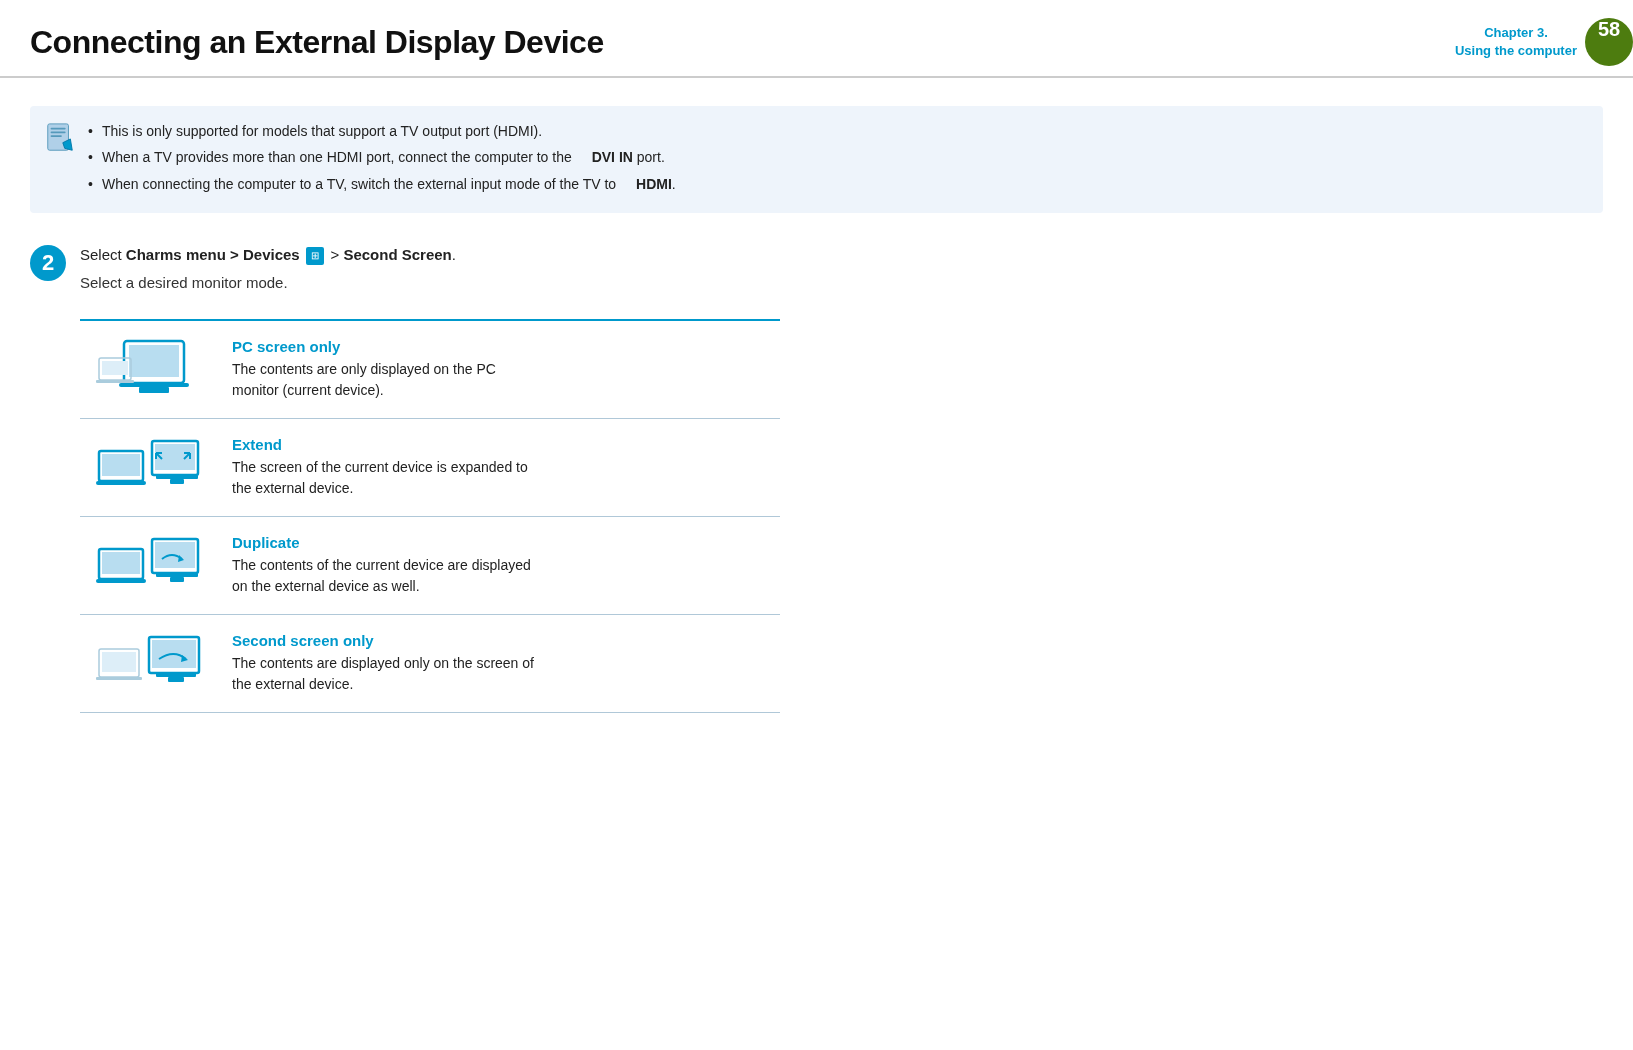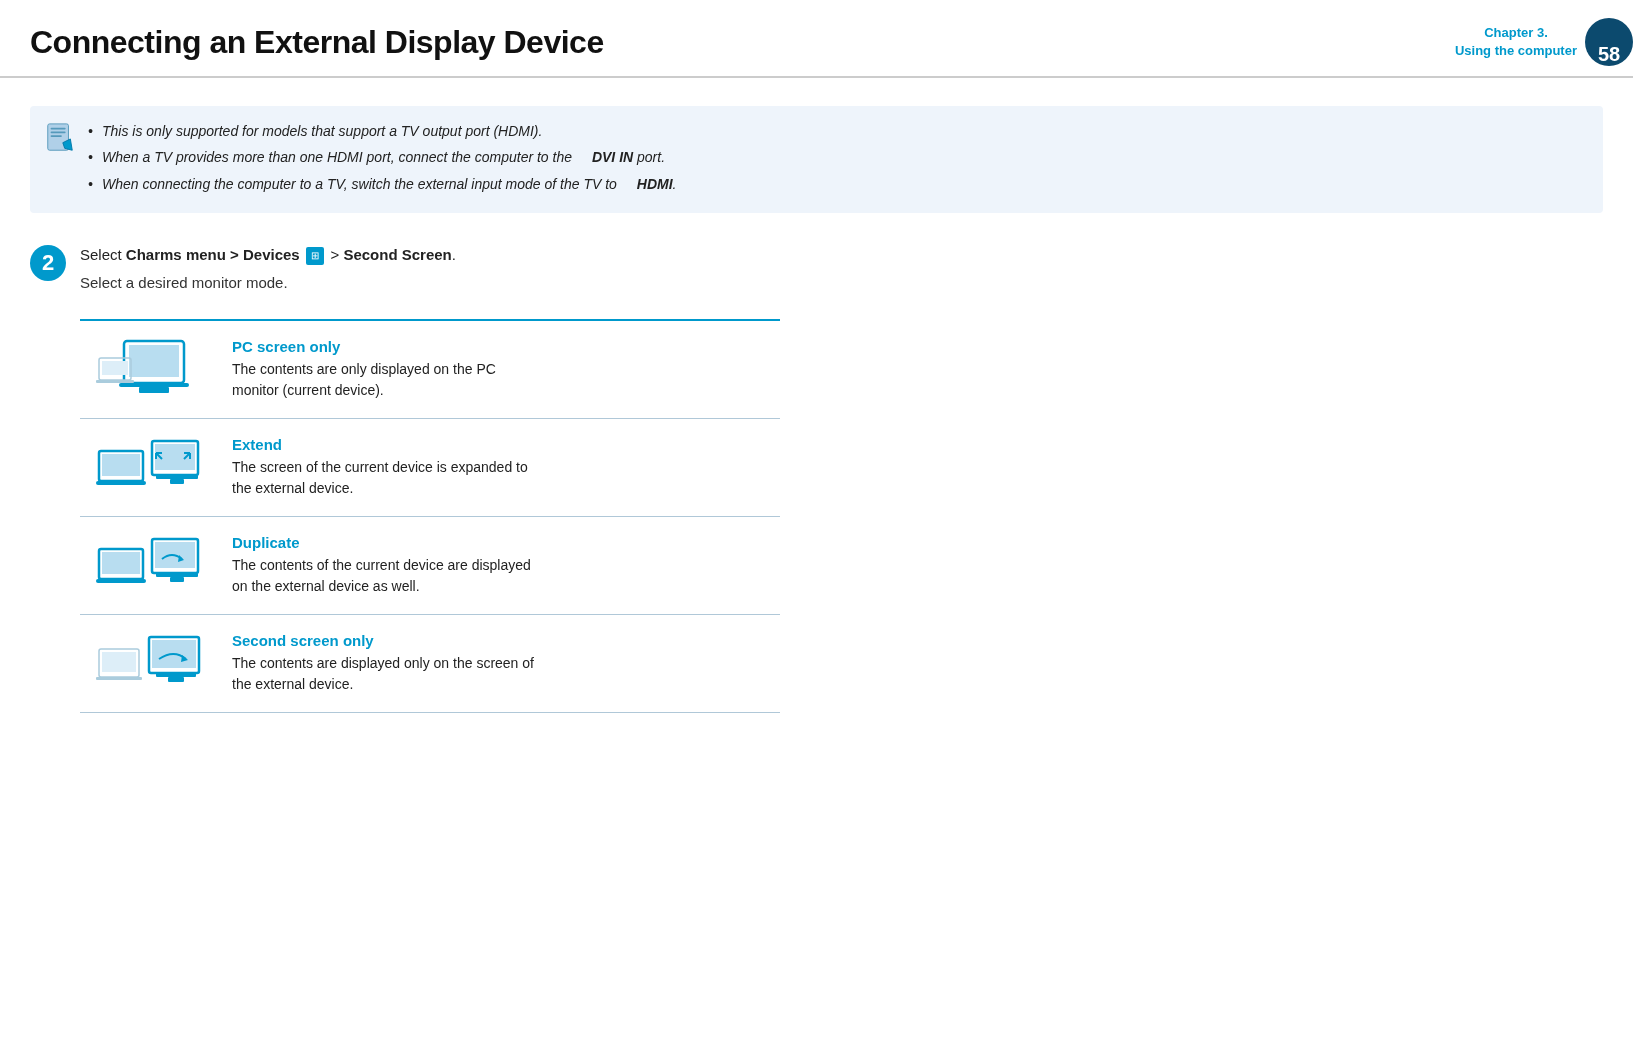--- a/index.html
+++ b/index.html
@@ -34,27 +34,27 @@
     }
     .chapter-text {
       text-align: center;
       font-size: 13px;
       color: #0099cc;
       font-weight: bold;
       margin-right: 8px;
       line-height: 1.4;
     }
     .page-badge {
-      background: #0c4a6e;
+      background: #4d7c0f;
       color: #fff;
       border-radius: 50%;
       width: 48px;
       height: 48px;
       display: flex;
-      align-items: flex-end;
+      align-items: flex-start;
       justify-content: center;
       font-size: 20px;
       font-weight: bold;
       margin-right: 0;
     }
 
     
     .content {
       padding: 28px 30px 20px 30px;
     }
@@ -88,21 +88,20 @@
       color: #222;
     }
     .note-text ul {
       list-style: none;
       padding: 0;
     }
     .note-text ul li {
       padding-left: 16px;
       position: relative;
       margin-bottom: 4px;
-      font-style: italic;
     }
     .note-text ul li::before {
       content: "•";
       position: absolute;
       left: 2px;
     }
     .bold { font-weight: bold; padding-left: 16px; }
 
     
     .step-row {

